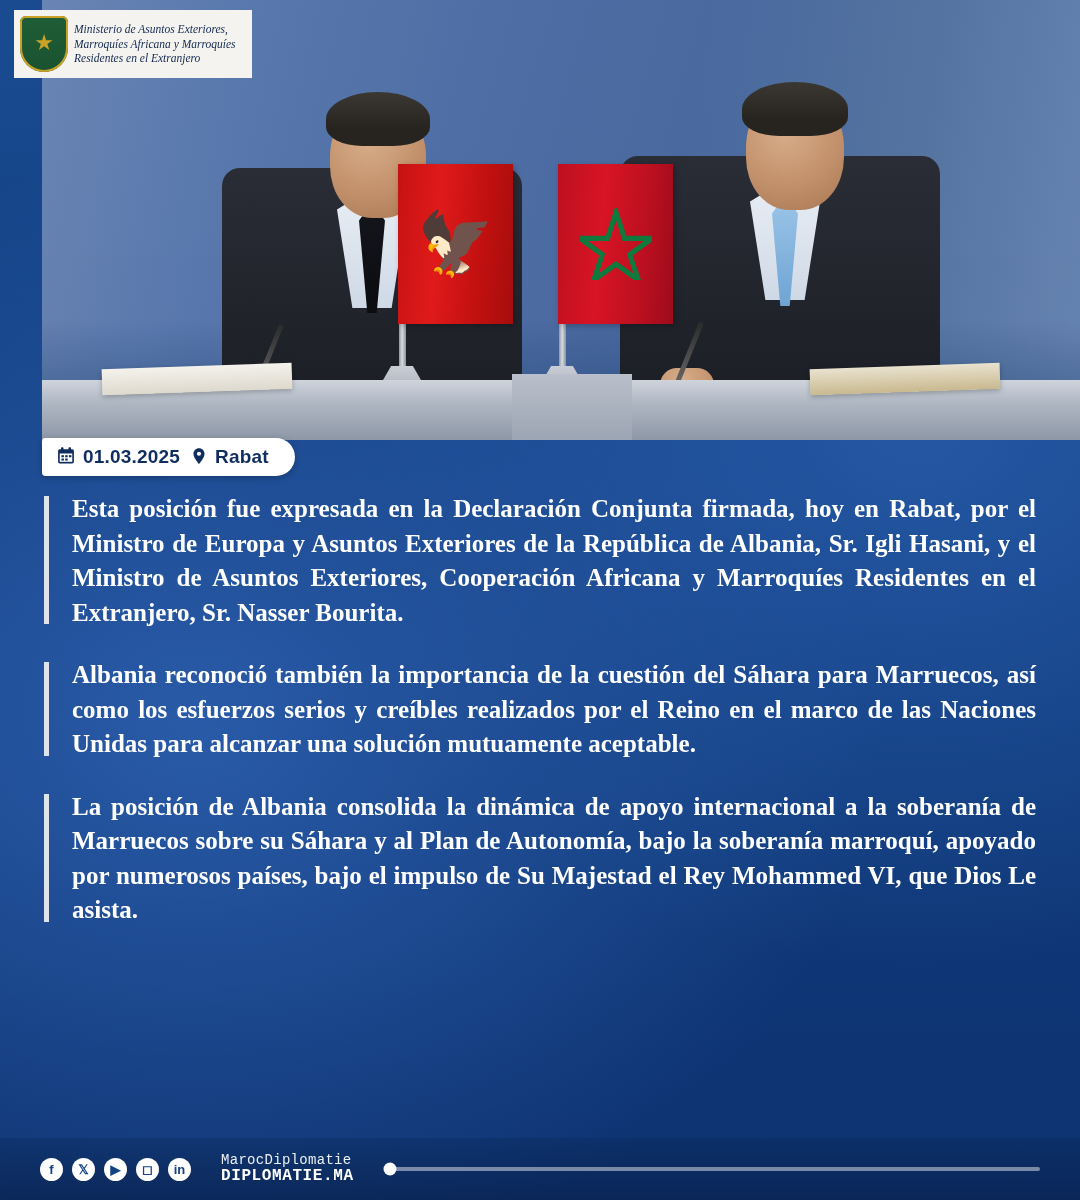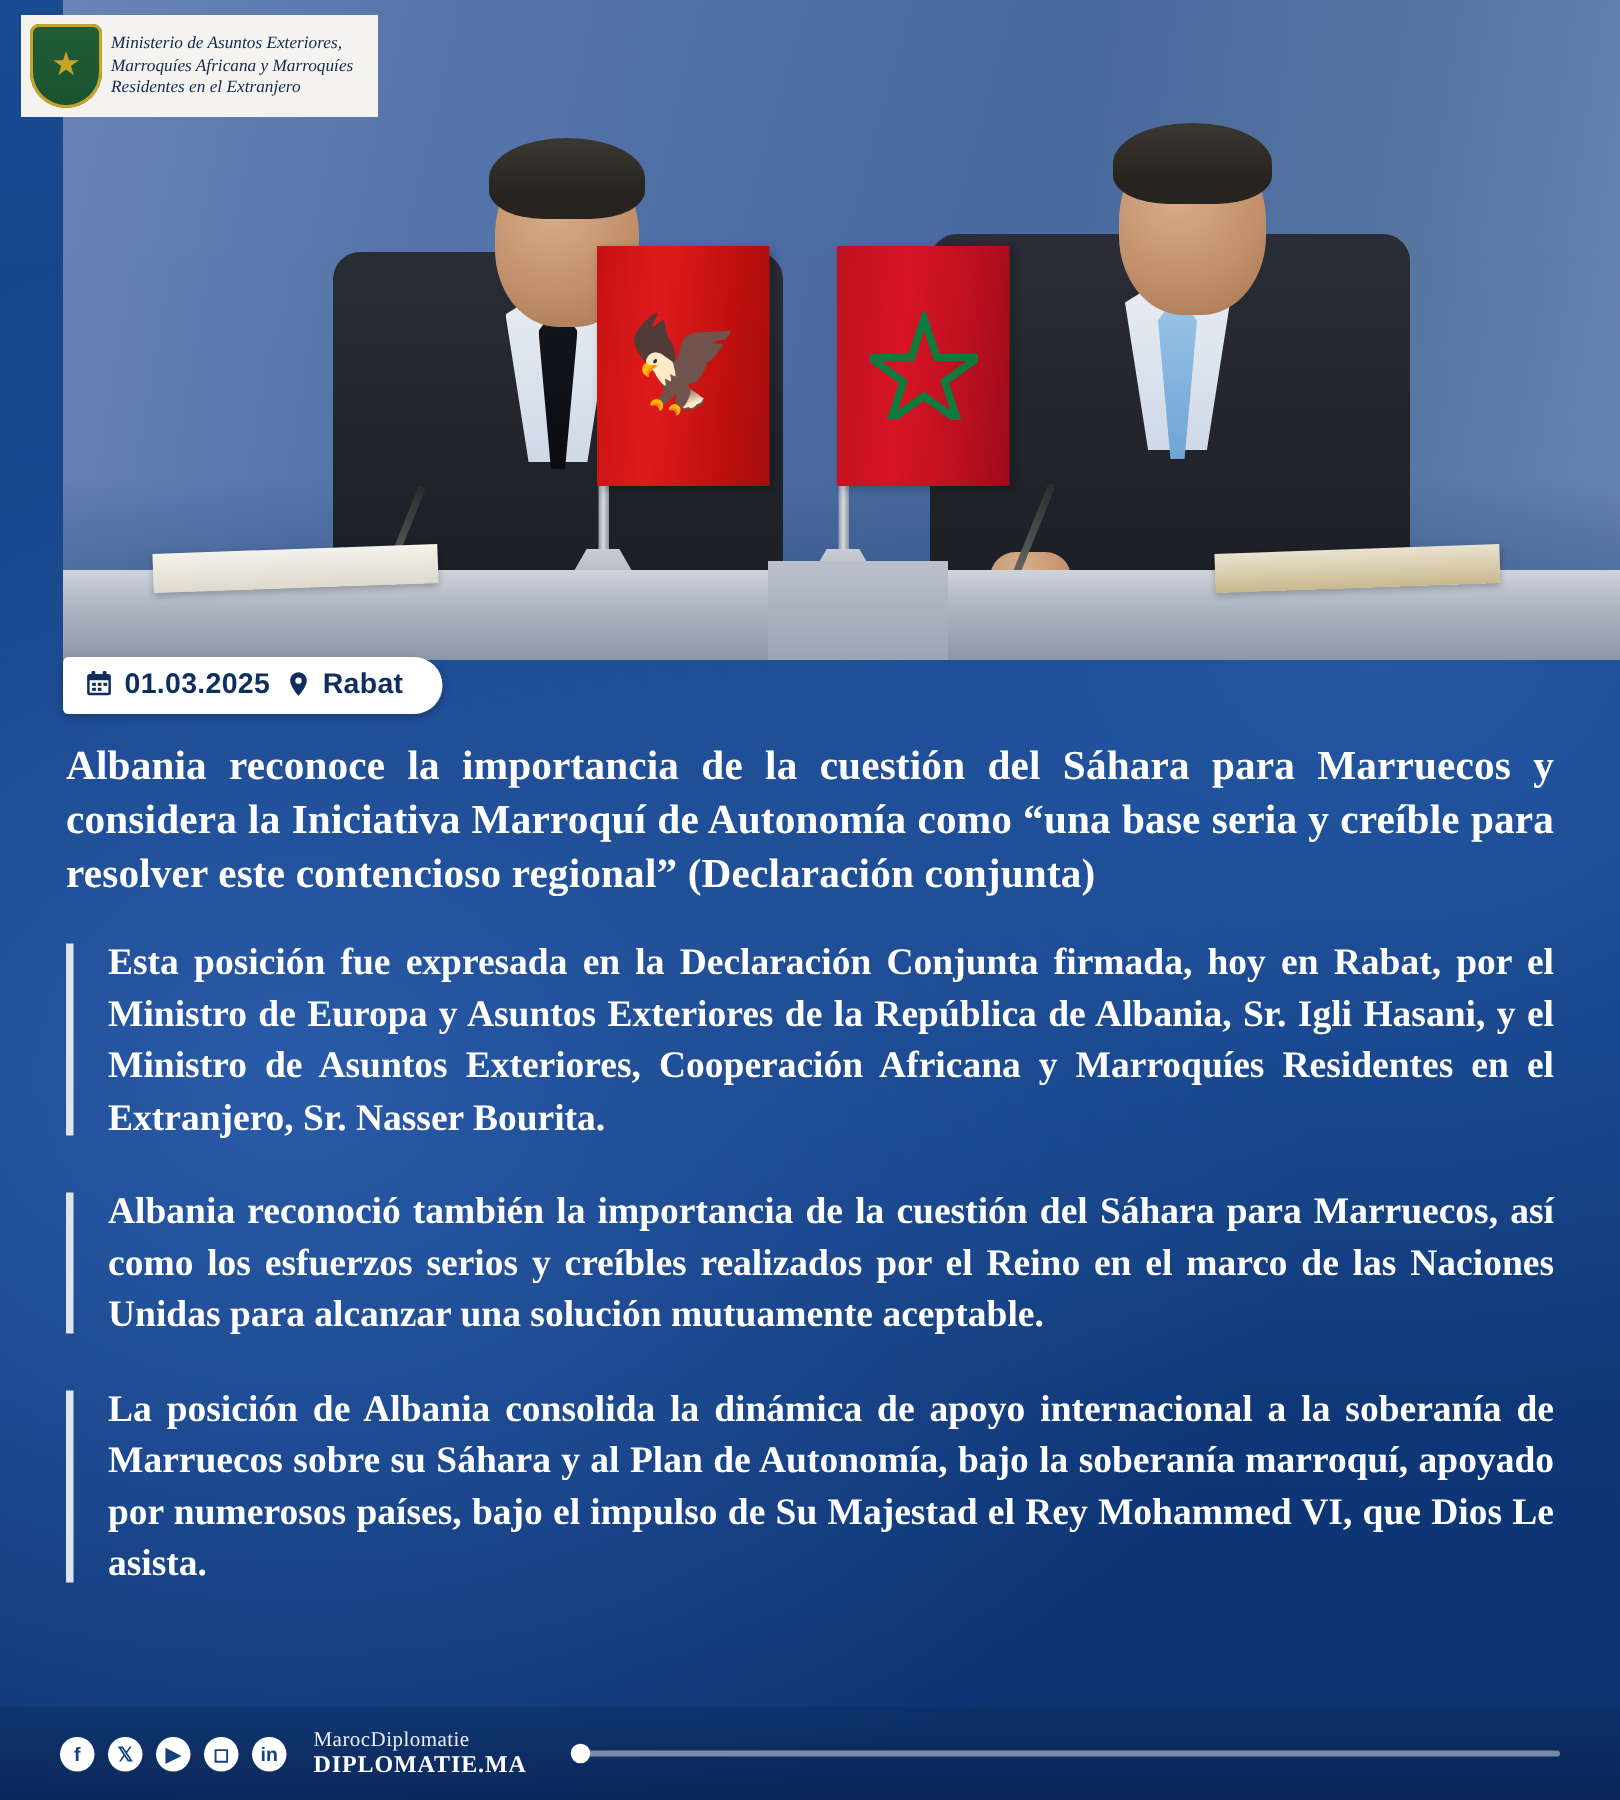--- a/index.html
+++ b/index.html
@@ -324,23 +324,23 @@
     color: #12427f;
     display: flex;
     align-items: center;
     justify-content: center;
     font-family: "Liberation Sans", sans-serif;
     font-size: 13px;
     font-weight: 700;
     line-height: 1;
   }
   .handle {
-    margin-left: 8px;
+    margin-left: 20px;
     color: #ffffff;
-    font-family: Liberation Serif, serif;
+    font-family: Liberation Mono, monospace;
     line-height: 1.1;
   }
   .handle .top {
     font-size: 14px;
     opacity: .92;
     letter-spacing: .3px;
   }
   .handle .bottom {
     font-size: 16px;
     font-weight: 700;
@@ -445,21 +445,20 @@
     <div class="meta-item">
       <svg class="pin-icon" width="18" height="20" viewBox="0 0 24 24">
         <path d="M12 1.5c-4.1 0-7.4 3.3-7.4 7.4C4.6 14.6 12 22.5 12 22.5s7.4-7.9 7.4-13.6c0-4.1-3.3-7.4-7.4-7.4z" fill="#0f2d5e"></path>
         <circle cx="12" cy="9" r="2.8" fill="#ffffff"></circle>
       </svg>
       <span>Rabat</span>
     </div>
   </div>
 
   <div class="content">
-    <h1 class="headline">Albania reconoce la importancia de la cuestión del Sáhara para Marruecos y considera la Iniciativa Marroquí de Autonomía como “una base seria y creíble para resolver este contencioso regional” (Declaración conjunta)</h1>
 
     <div class="para">
       <p>Esta posición fue expresada en la Declaración Conjunta firmada, hoy en Rabat, por el Ministro de Europa y Asuntos Exteriores de la República de Albania, Sr. Igli Hasani, y el Ministro de Asuntos Exteriores, Cooperación Africana y Marroquíes Residentes en el Extranjero, Sr. Nasser Bourita.</p>
     </div>
     <div class="para">
       <p>Albania reconoció también la importancia de la cuestión del Sáhara para Marruecos, así como los esfuerzos serios y creíbles realizados por el Reino en el marco de las Naciones Unidas para alcanzar una solución mutuamente aceptable.</p>
     </div>
     <div class="para">
       <p>La posición de Albania consolida la dinámica de apoyo internacional a la soberanía de Marruecos sobre su Sáhara y al Plan de Autonomía, bajo la soberanía marroquí, apoyado por numerosos países, bajo el impulso de Su Majestad el Rey Mohammed VI, que Dios Le asista.</p>
     </div>

